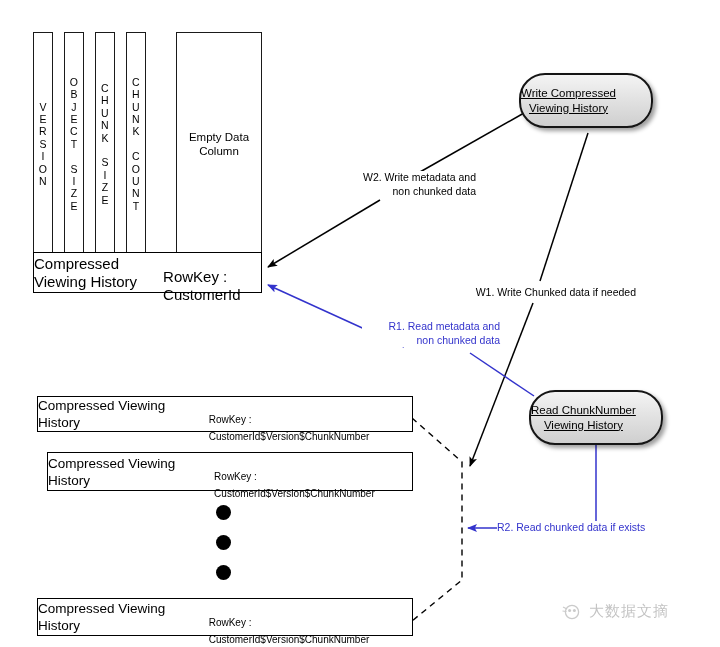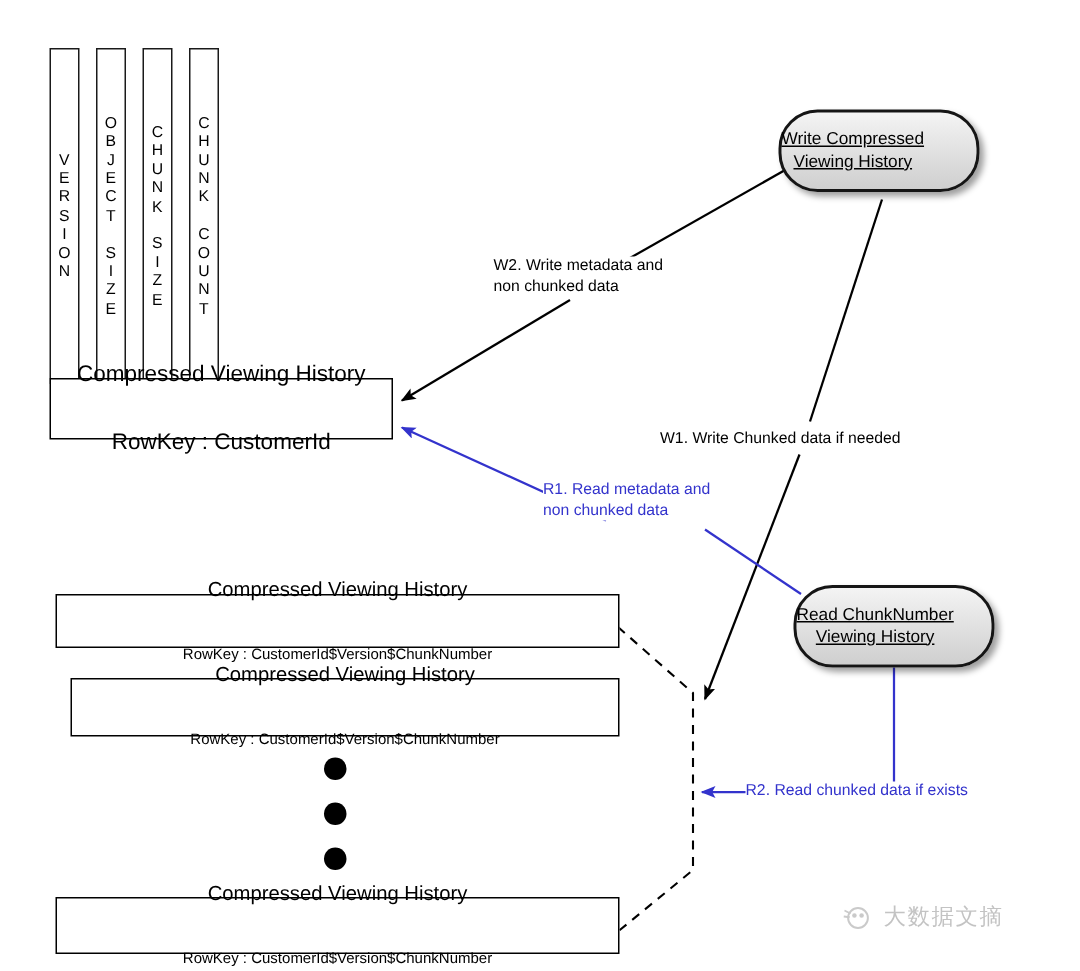--- a/index.html
+++ b/index.html
@@ -58,21 +58,21 @@
     text-align: center;
   }
 
   
   .rowbox {
     position: absolute;
     border: 1.8px solid #000000;
     background: #ffffff;
     box-sizing: border-box;
     display: flex;
-    flex-direction: column;
+    flex-direction: row;
     align-items: center;
     justify-content: center;
     color: #000000;
   }
   .rowbox .l1 { font-size: 15px; line-height: 18px; }
   .rowbox .l2 { font-size: 15px; line-height: 18px; margin-top: 27px; }
   .chunkbox .l1 { font-size: 13.5px; line-height: 17px; }
   .chunkbox .l2 { font-size: 10px; line-height: 17px; }
 
   
@@ -91,21 +91,21 @@
     font-size: 11.5px;
     line-height: 14.5px;
     text-decoration: underline;
   }
 
   
   .edge-label {
     position: absolute;
     font-size: 10.5px;
     line-height: 13.5px;
-    text-align: left;
+    text-align: right;
     color: #000000;
     background: #ffffff;
     white-space: pre-line;
   }
   .edge-label.blue { color: #3333cc; }
 
   
   .dot {
     position: absolute;
     width: 15px;
@@ -216,20 +216,26 @@
 N
 K
  
 C
 O
 U
 N
 T</div>
   </div>
 
+  <div class="wide-cell" style="left:176px; top:32px; width:86px; height:224px;">
+    <div class="wide-label">
+      <span>Empty Data</span><br>
+      <span>Column</span>
+    </div>
+  </div>
 
   <div class="rowbox" style="left:33px; top:252px; width:229px; height:41px;">
     <div class="l1">Compressed Viewing History</div>
     <div class="l2">RowKey : CustomerId</div>
   </div>
 
   <div class="rowbox chunkbox" style="left:37px; top:396px; width:376px; height:36px;">
     <div class="l1">Compressed Viewing History</div>
     <div class="l2">RowKey : CustomerId$Version$ChunkNumber</div>
   </div>

